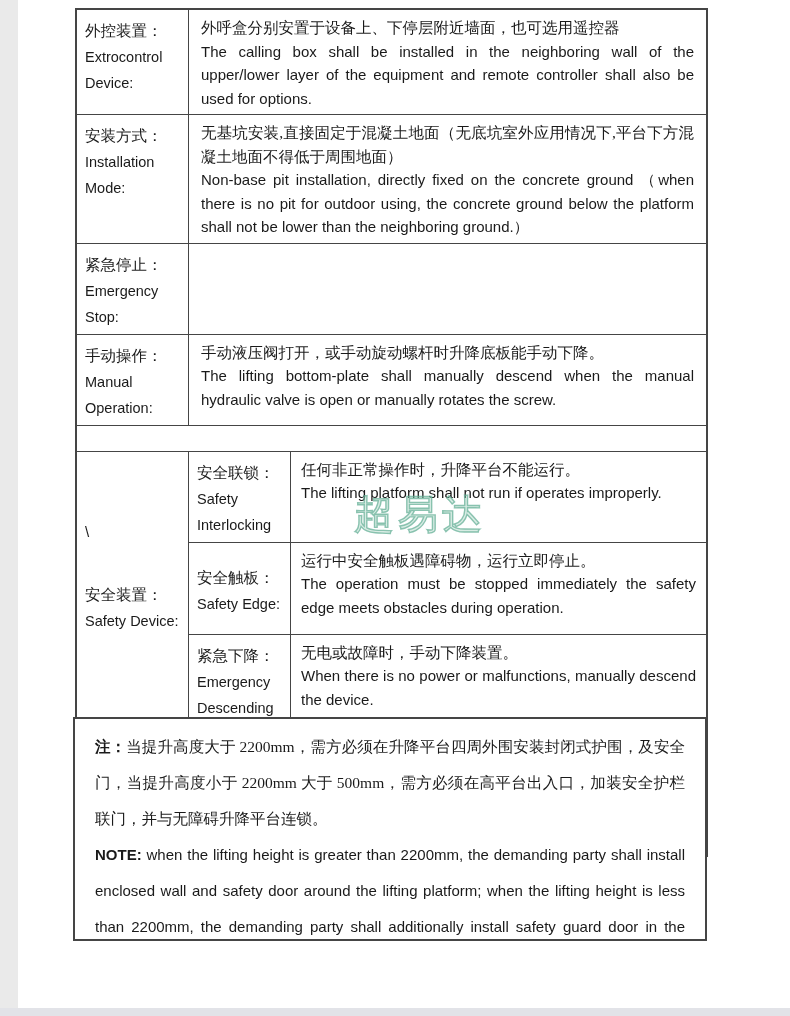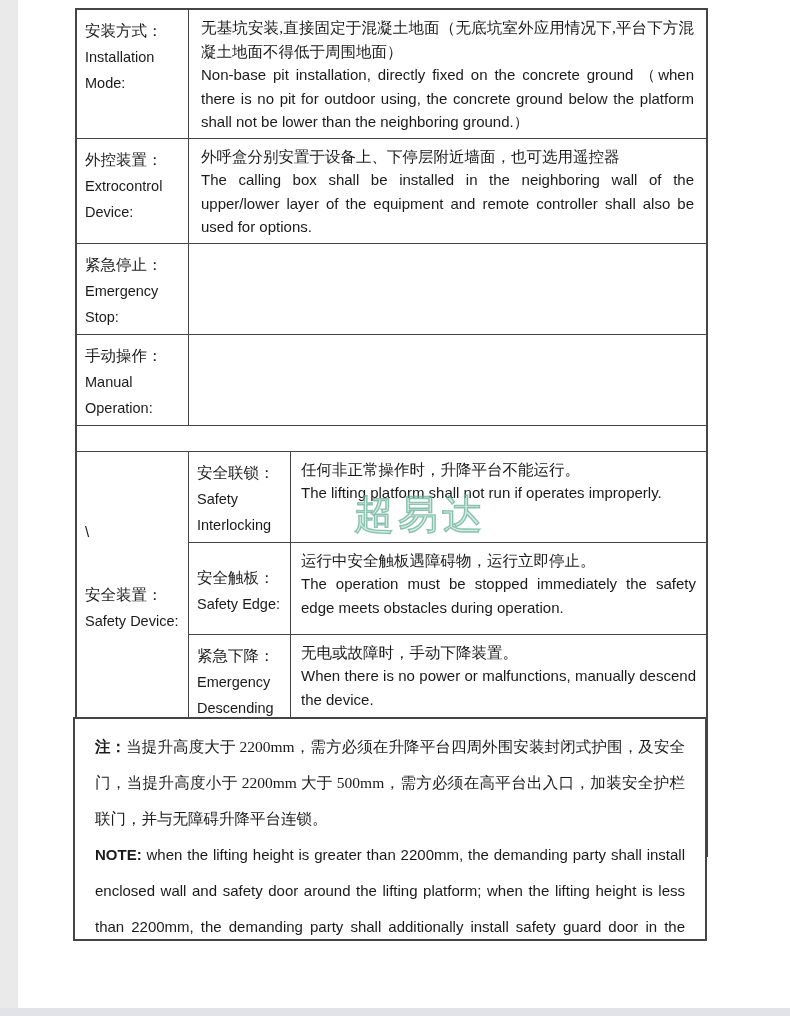--- a/index.html
+++ b/index.html
@@ -59,57 +59,61 @@
 <body>
 
 <div class="page">
   <div class="sheet"></div>
   <div class="bottom-strip"></div>
 
   <div class="watermark">超易达</div>
 
   <div class="tbl">
 
+    <div class="trow r2">
+      <div class="lcell">
+        <div class="lab-line cn-font">外控装置：</div>
+        <div class="lab-line">Extrocontrol</div>
+        <div class="lab-line">Device:</div>
+      </div>
+      <div class="ccell">
+        <div class="cn-text">外呼盒分别安置于设备上、下停层附近墙面，也可选用遥控器</div>
+        <div class="en-text">The calling box shall be installed in the neighboring wall of the upper/lower layer of the equipment and remote controller shall also be used for options.</div>
+      </div>
+    </div>
+
     <div class="trow r1">
       <div class="lcell">
         <div class="lab-line cn-font">安装方式：</div>
         <div class="lab-line">Installation</div>
         <div class="lab-line">Mode:</div>
       </div>
       <div class="ccell">
         <div class="cn-text">无基坑安装,直接固定于混凝土地面（无底坑室外应用情况下,平台下方混凝土地面不得低于周围地面）</div>
         <div class="en-text">Non-base pit installation, directly fixed on the concrete ground （when there is no pit for outdoor using, the concrete ground below the platform shall not be lower than the neighboring ground.）</div>
-      </div>
-    </div>
-
-    <div class="trow r2">
-      <div class="lcell">
-        <div class="lab-line cn-font">外控装置：</div>
-        <div class="lab-line">Extrocontrol</div>
-        <div class="lab-line">Device:</div>
-      </div>
-      <div class="ccell">
-        <div class="cn-text">外呼盒分别安置于设备上、下停层附近墙面，也可选用遥控器</div>
-        <div class="en-text">The calling box shall be installed in the neighboring wall of the upper/lower layer of the equipment and remote controller shall also be used for options.</div>
       </div>
     </div>
 
     <div class="trow r3">
       <div class="lcell">
         <div class="lab-line cn-font">紧急停止：</div>
         <div class="lab-line">Emergency</div>
         <div class="lab-line">Stop:</div>
       </div>
     </div>
 
     <div class="trow r4">
       <div class="lcell">
         <div class="lab-line cn-font">手动操作：</div>
         <div class="lab-line">Manual</div>
         <div class="lab-line">Operation:</div>
+      </div>
+      <div class="ccell">
+        <div class="cn-text">手动液压阀打开，或手动旋动螺杆时升降底板能手动下降。</div>
+        <div class="en-text">The lifting bottom-plate shall manually descend when the manual hydraulic valve is open or manually rotates the screw.</div>
       </div>
     </div>
 
     <div class="trow spacer-row"></div>
 
     <div class="trow">
       <div class="safety-left">
         <div class="backslash">\</div>
         <div class="safety-label">
           <div class="lab-line cn-font">安全装置：</div>

